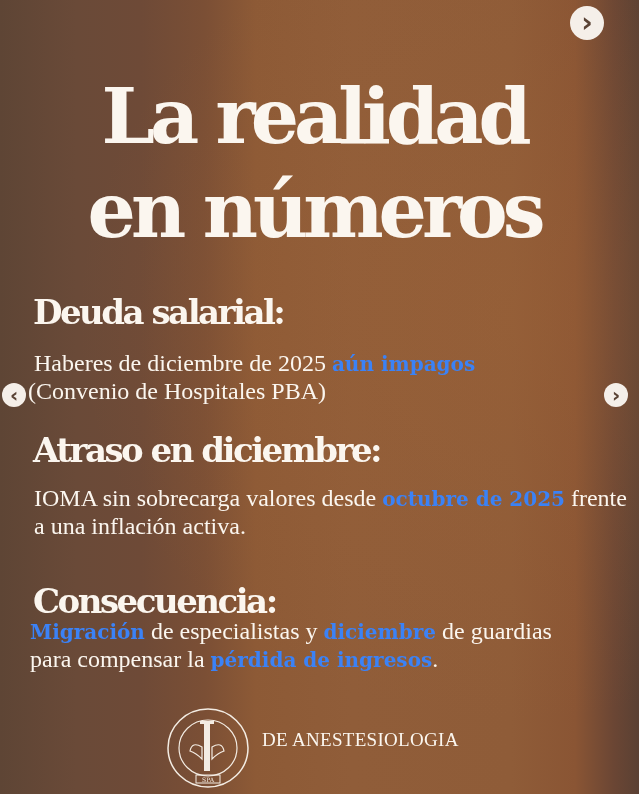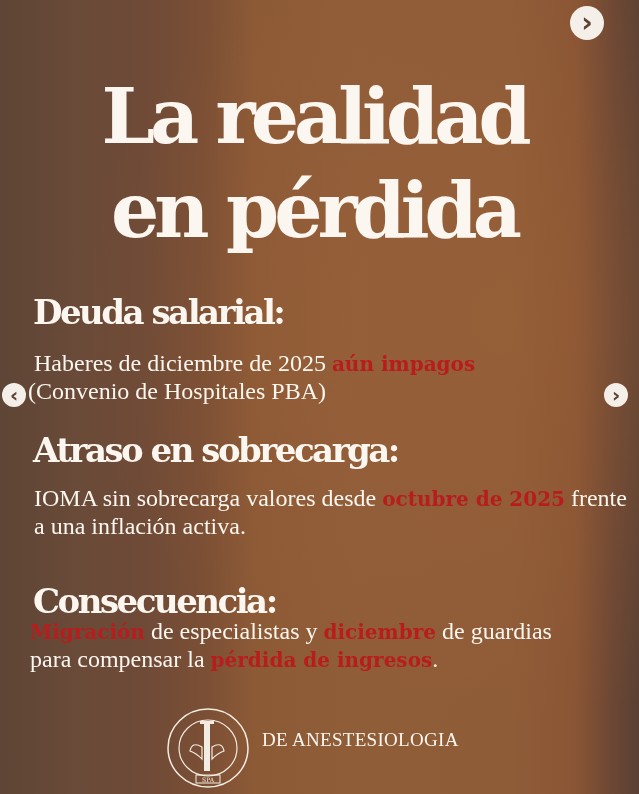--- a/index.html
+++ b/index.html
@@ -3,53 +3,53 @@
 <meta charset="utf-8">
 <style>
   html, body { margin:0; padding:0; }
   body { width:639px; height:794px; overflow:hidden; position:relative;
     background: linear-gradient(90deg, #5e4535 0%, #6a4a38 12%, #6e4a37 22%, #7b4f35 32%, #8d5a36 40%, #905d39 55%, #8f5c38 80%, #8a5534 90%, #6b4634 96%, #5a4033 100%);
     font-family: "DejaVu Serif", serif; color:#fbf6ef; }
   .glow { position:absolute; inset:0; background: radial-gradient(ellipse at 80% 40%, rgba(160,100,55,0.35), rgba(0,0,0,0) 60%); pointer-events:none; }
   .title { position:absolute; left:0; width:628px; top:70px; text-align:center; font-family:"DejaVu Serif", serif; font-weight:bold; font-size:76px; line-height:94px; letter-spacing:-5px; }
   .h { position:absolute; left:33px; font-weight:bold; font-size:34px; letter-spacing:-2.5px; }
   .p { position:absolute; left:30px; font-size:21px; line-height:27px; font-family:"Liberation Serif", serif; font-size:24px; }
-  .hl { color:#b91c1c; font-weight:bold; font-family:"DejaVu Serif", serif; font-size:20px; }
+  .hl { color:#3b82f6; font-weight:bold; font-family:"DejaVu Serif", serif; font-size:20px; }
   .nav { position:absolute; border-radius:50%; background:#f5efe9; display:flex; align-items:center; justify-content:center; color:#5a4234; font-family:"DejaVu Sans", sans-serif; font-weight:bold; cursor:pointer; }
   .logo { position:absolute; left:166px; top:707px; width:84px; height:82px; }
   .org { position:absolute; left:262px; top:730px; font-family:"Liberation Serif", serif; font-size:19px; line-height:19px; letter-spacing:0.3px; }
 </style>
 </head>
 <body>
 
 <div class="glow"></div>
 
 <div class="nav" style="left:570px;top:6px;width:34px;height:34px;font-size:28px;line-height:34px;">
     <span>›</span>
   </div>
 
 <div class="title">
   <div>La realidad</div>
-  <div>en pérdida</div>
+  <div>en números</div>
 </div>
 
 <div class="h" style="top:292px">Deuda salarial:</div>
 <div class="p" style="top:350px;left:34px">
   <span>Haberes de diciembre de 2025 </span><span class="hl">aún impagos</span><br>
   <span style="margin-left:-6px">(Convenio de Hospitales PBA)</span>
 </div>
 
 <div class="nav" style="left:2px;top:383px;width:24px;height:24px;font-size:20px;">
     <span>‹</span>
   </div>
 <div class="nav" style="left:604px;top:383px;width:24px;height:24px;font-size:20px;">
     <span>›</span>
   </div>
 
-<div class="h" style="top:430px">Atraso en sobrecarga:</div>
+<div class="h" style="top:430px">Atraso en diciembre:</div>
 <div class="p" style="top:485px;left:34px">
   <span>IOMA sin sobrecarga valores desde </span><span class="hl">octubre de 2025</span><span> frente a una inflación activa.</span>
 </div>
 
 <div class="h" style="top:581px">Consecuencia:</div>
 <div class="p" style="top:618px;width:540px">
   <span class="hl">Migración</span><span> de especialistas y </span><span class="hl">diciembre</span><span> de guardias para compensar la </span><span class="hl">pérdida de ingresos</span><span>.</span>
 </div>
 
 <svg class="logo" viewBox="0 0 84 82">

